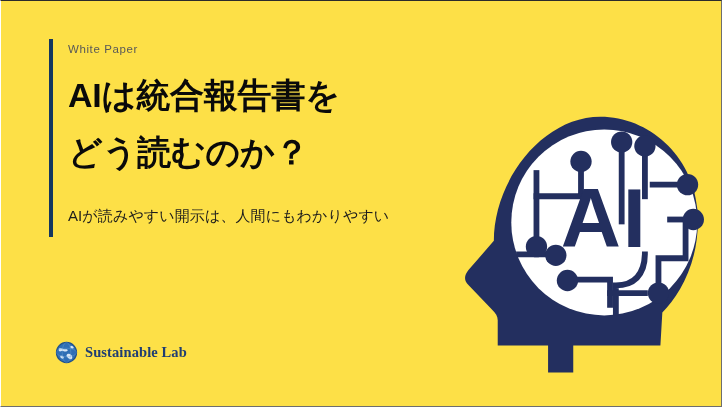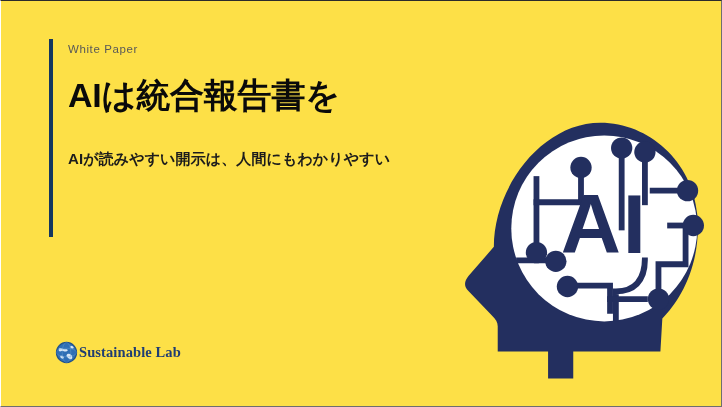--- a/index.html
+++ b/index.html
@@ -57,74 +57,75 @@
     color: #0a0a0a;
     line-height: 1.33;
     letter-spacing: -0.2px;
     white-space: nowrap;
   }
   .headline .line { display: block; margin-top: 12px; }
 
   .subhead {
     margin: 30px 0 0 0;
     font-size: 15px;
-    font-weight: 700;
+    font-weight: 400;
     color: #1c1c1c;
     line-height: 1.5;
     letter-spacing: 0.1px;
     white-space: nowrap;
   }
 
   
   .logo-lockup {
     position: absolute;
     left: 54px;
     top: 340px;
     display: flex;
     align-items: center;
-    gap: 1px;
+    gap: 7px;
   }
   .logo-mark {
     width: 23px;
     height: 23px;
     display: block;
     flex: 0 0 auto;
   }
   .logo-wordmark {
     font-family: "Liberation Serif", "DejaVu Serif", serif;
     font-size: 14.5px;
     font-weight: 700;
     color: #1f3d73;
     letter-spacing: 0.1px;
     line-height: 1;
   }
 
   
   .ai-art {
     position: absolute;
     right: 14px;
-    top: 118px;
+    top: 112px;
     width: 252px;
     height: 275px;
   }
   .ai-art svg { display: block; width: 100%; height: 100%; }
 </style>
 </head>
 <body>
 
 <div class="slide">
 
   <div class="accent-bar"></div>
 
   <div class="text-block">
 
     <div class="eyebrow">White Paper</div>
 
     <h1 class="headline">
       <span class="line">AIは統合報告書を</span>
+      <span class="line">どう読むのか？</span>
     </h1>
 
     <div class="subhead">AIが読みやすい開示は、人間にもわかりやすい</div>
   </div>
 
   <div class="logo-lockup">
     <span class="logo-mark">
       <svg viewBox="0 0 48 48" xmlns="http://www.w3.org/2000/svg" aria-hidden="true">
         <defs>
           <clipPath id="globeClip">

